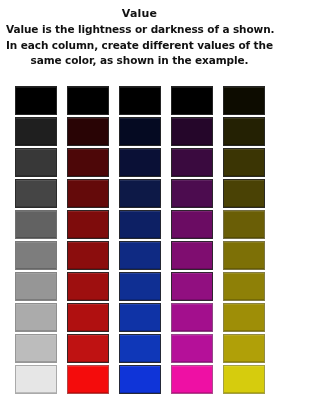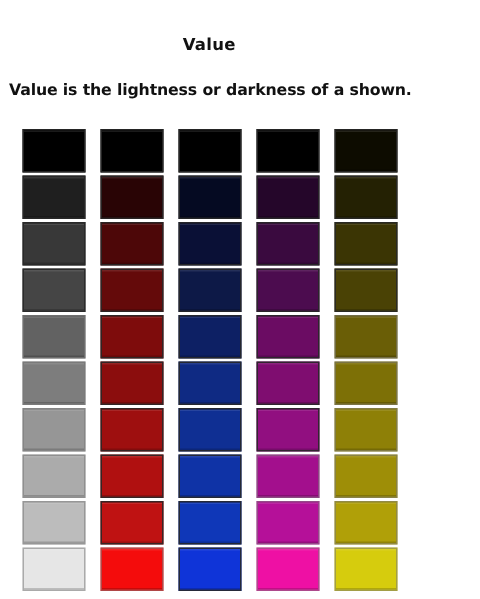--- a/index.html
+++ b/index.html
@@ -26,21 +26,21 @@
   #header {
     padding: 6px 6px 0 6px;
     text-align: center;
   }
   #worksheet-title {
     font-size: 11px;
     font-weight: 700;
     letter-spacing: 0.2px;
     color: #111111;
     line-height: 15px;
-    margin: 16px;
+    margin: 0;
   }
   .instruction-line {
     font-size: 10.5px;
     font-weight: 700;
     letter-spacing: -0.1px;
     color: #111111;
     line-height: 15.5px;
     white-space: nowrap;
     margin: 0;
   }
@@ -79,20 +79,22 @@
 </head>
 <body>
 
 <div id="worksheet">
 
   <div id="header">
     <div id="worksheet-title">Value</div>
 
     <div id="instructions">
       <div class="instruction-line">Value is the lightness or darkness of a shown.</div>
+      <div class="instruction-line">In each column, create different values of the</div>
+      <div class="instruction-line">same color, as shown in the example.</div>
     </div>
   </div>
 
   <div id="value-grid">
       <div class="grid-row">
         <div class="color-cell dark-swatch" title="Gray — value 1 (darkest) — #000000" style="background-color: rgb(0, 0, 0);"></div>
         <div class="color-cell dark-swatch" title="Red — value 1 (darkest) — #000000" style="background-color: rgb(0, 0, 0);"></div>
         <div class="color-cell dark-swatch" title="Blue — value 1 (darkest) — #000000" style="background-color: rgb(0, 0, 0);"></div>
         <div class="color-cell dark-swatch" title="Magenta — value 1 (darkest) — #000000" style="background-color: rgb(0, 0, 0);"></div>
         <div class="color-cell dark-swatch" title="Yellow-Olive — value 1 (darkest) — #0d0c00" style="background-color: rgb(13, 12, 0);"></div>

